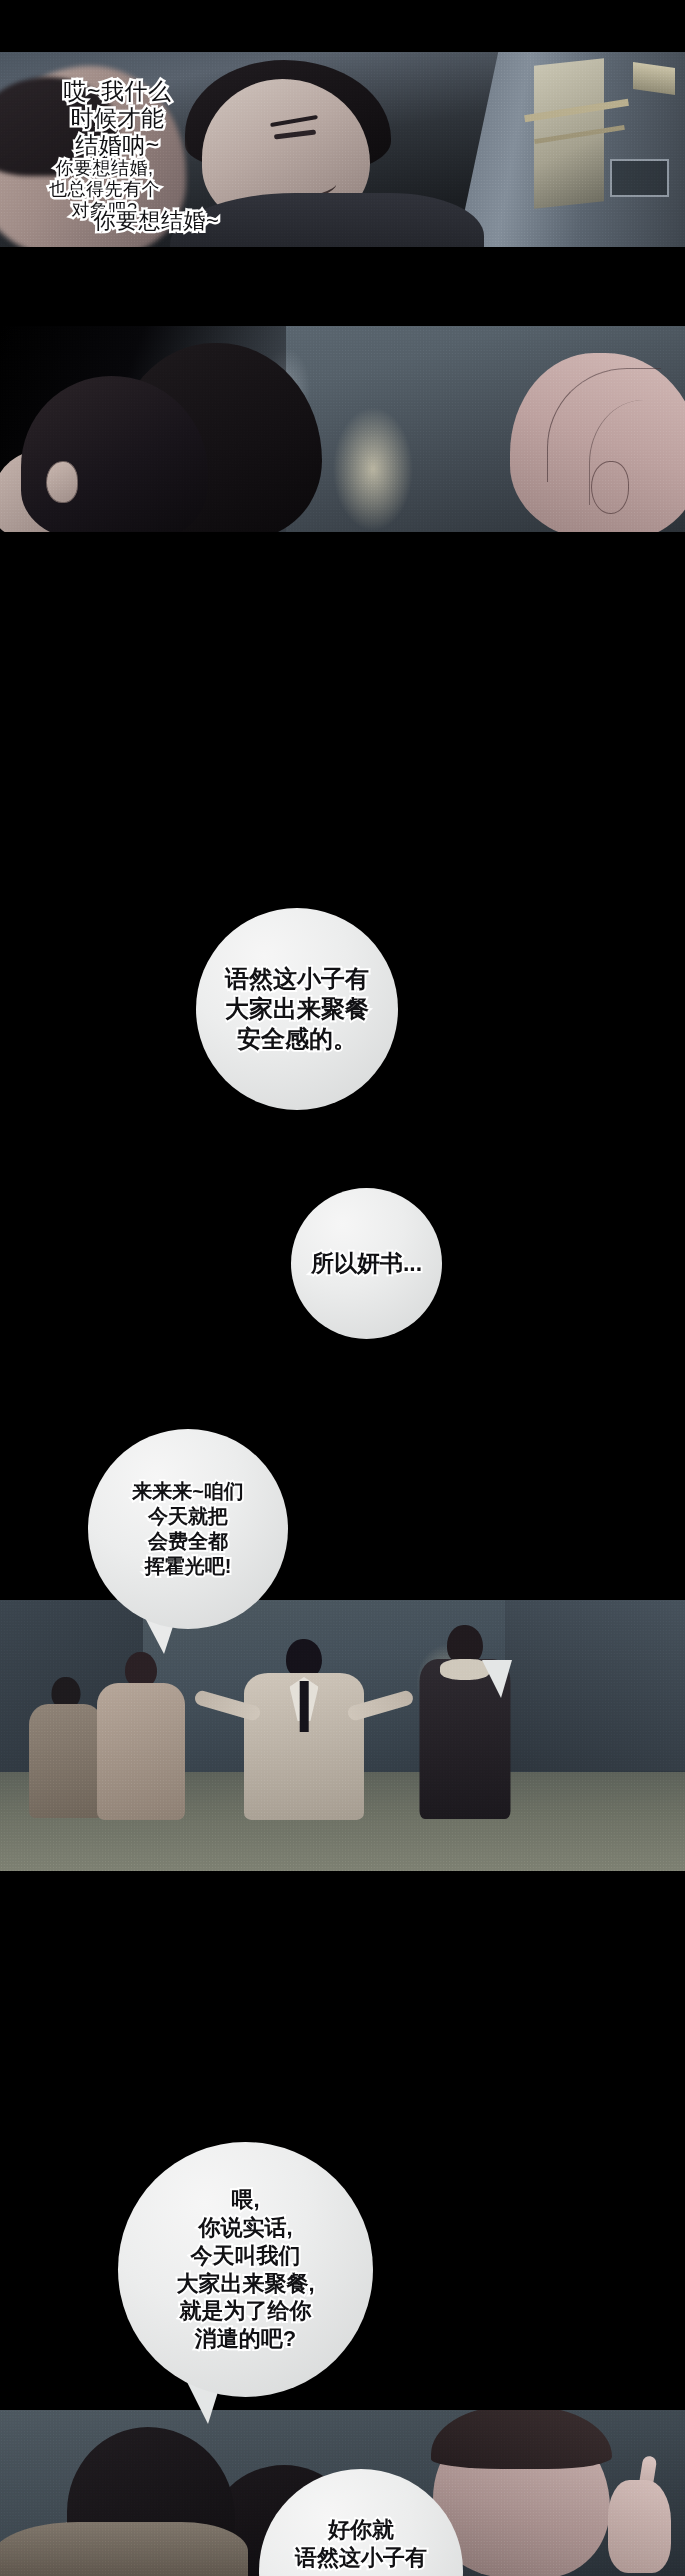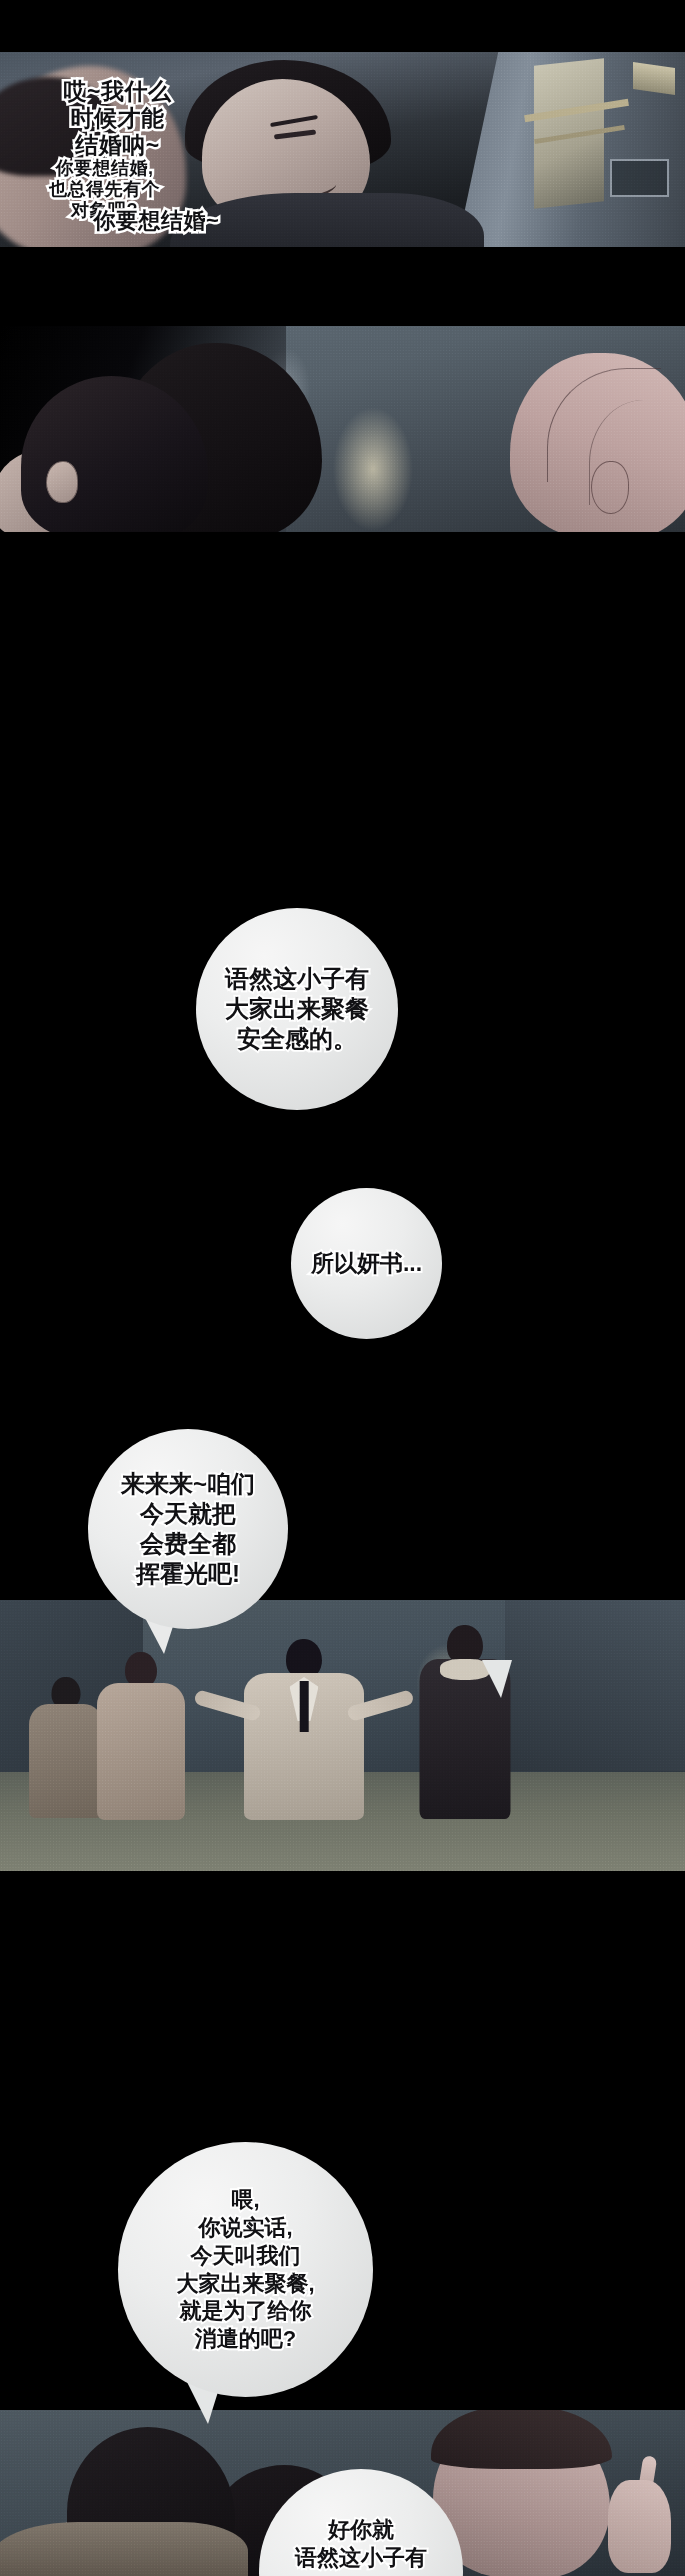--- a/index.html
+++ b/index.html
@@ -296,21 +296,21 @@
   #p4-finger {
     position:absolute; right:32px; top:46px; width:14.3px; height:44px;
     background:linear-gradient(180deg,#d9c4c0,#b39c98); border-radius:7.6px;
     transform:rotate(9deg);
   }
 
   
   .shout {
     position:absolute;
     color:#111114;
-    font-weight:bold;
+    font-weight:normal;
     text-align:center;
     line-height:1.18;
     letter-spacing:0.5px;
     white-space:pre-line;
     -webkit-text-stroke:4.8px #ffffff;
     paint-order:stroke fill;
     z-index:30;
   }
 
   
@@ -395,21 +395,21 @@
     <span class="bubble-text" style="font-size:24px;">语然这小子有
 大家出来聚餐
 安全感的。</span>
   </div>
 
   <div class="bubble" id="bub5" style="left:291px; top:1188px; width:151px; height:151px;">
     <span class="bubble-text" style="font-size:23px;">所以妍书...</span>
   </div>
 
   <div class="bubble" id="bub6" style="left:88px; top:1429px; width:200px; height:200px;">
-    <span class="bubble-text" style="font-size:24px;">来来来~咱们
+    <span class="bubble-text" style="font-size:20px;">来来来~咱们
 今天就把
 会费全都
 挥霍光吧!</span>
   </div>
   <div class="tail" id="tail6" style="left:143px; top:1614px;
               border-left:21px solid transparent;
               border-right:13.3px solid transparent;
               border-top:40px solid #e9eaea;"></div>
 
   <div class="tail" id="tail7" style="left:482px; top:1660px;

